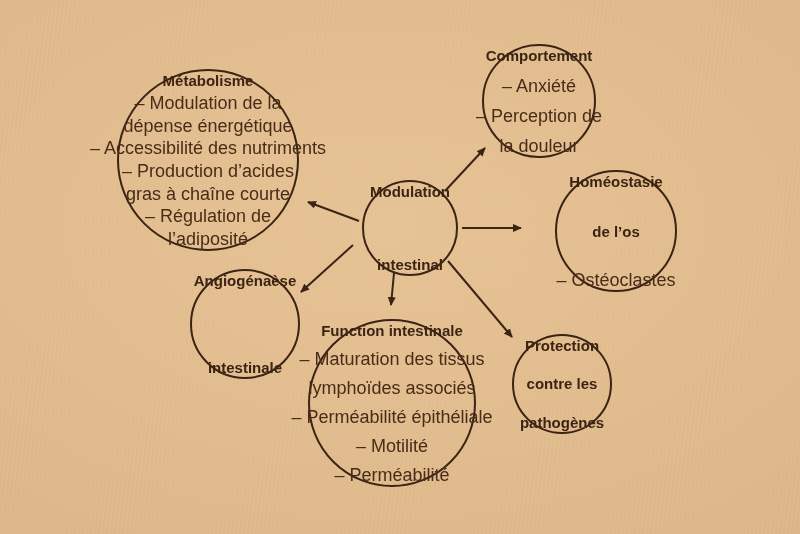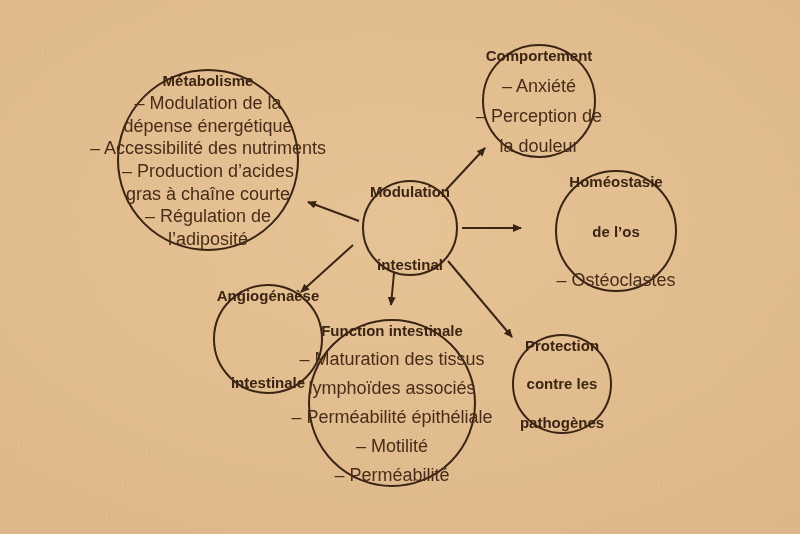--- a/index.html
+++ b/index.html
@@ -83,21 +83,21 @@
     <div class="node-line">– Perception de</div>
     <div class="node-line">la douleur</div>
   </div>
 
   <div class="node" style="left:555px; top:170px; width:122px; height:122px;">
     <div class="node-title">Homéostasie</div>
     <div class="node-title">de l’os</div>
     <div class="node-line">– Ostéoclastes</div>
   </div>
 
-  <div class="node" style="left:190px; top:284px; width:110px; height:110px;margin-left:23px;">
+  <div class="node" style="left:190px; top:269px; width:110px; height:110px;">
     <div class="node-title">Angiogénaèse</div>
     <div class="node-title">intestinale</div>
   </div>
 
   <div class="node" style="left:308px; top:319px; width:168px; height:168px;">
     <div class="node-title">Function intestinale</div>
     <div class="node-line">– Maturation des tissus</div>
     <div class="node-line">lymphoïdes associés</div>
     <div class="node-line">– Perméabilité épithéliale</div>
     <div class="node-line">– Motilité</div>

